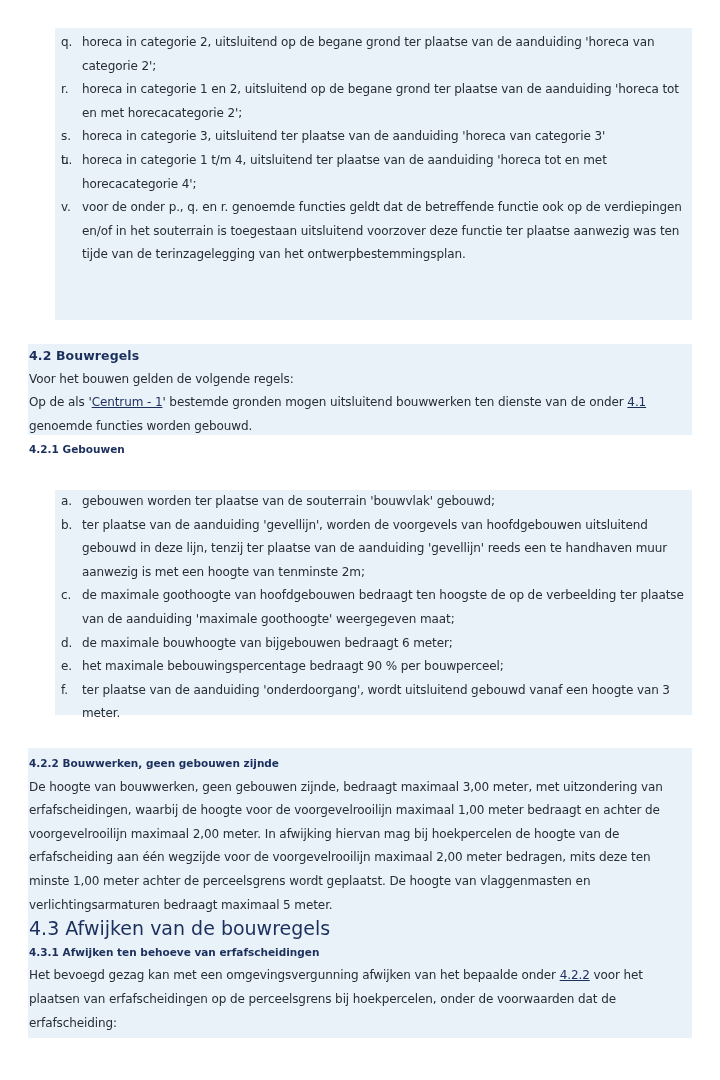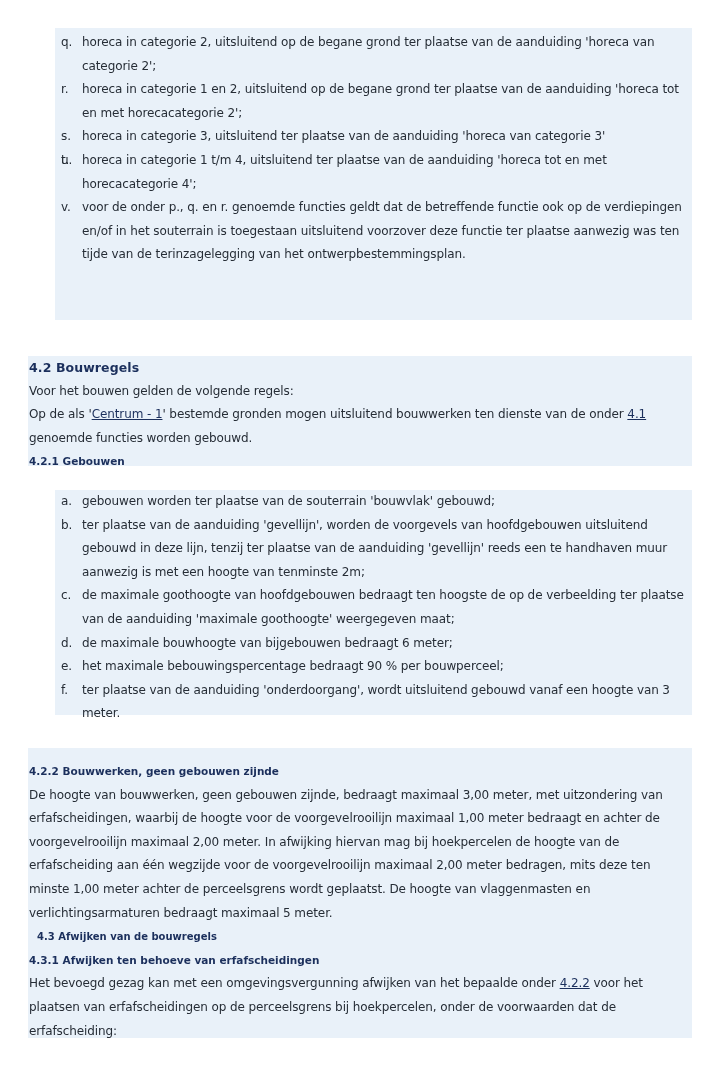--- a/index.html
+++ b/index.html
@@ -8,21 +8,21 @@
       font-family: "DejaVu Sans", sans-serif;
       color: #222a33;
     }
     .block {
       position: absolute;
       background: #e9f1f9;
       left: 28px; width: 664px;
     }
     .block.list-block { left: 55px; width: 637px; }
     #b1 { top: 28px; height: 292px; }
-    #b2 { top: 356px; height: 110px; }
+    #b2 { top: 344px; height: 91px; }
     #b3 { top: 490px; height: 225px; }
     #b4 { top: 748px; height: 290px; }
 
     .text {
       font-size: 12px;
       line-height: 23.6px;
       letter-spacing: -0.1px;
       color: #262d36;
     }
     ol.items { list-style: none; margin: 0; padding: 0; }
@@ -42,38 +42,37 @@
     #b3 ol.items { padding-top: 0px; }
 
     .h2 {
       font-weight: bold;
       color: #1b2f5c;
       font-size: 12.5px;
       line-height: 23.6px;
       letter-spacing: 0.1px;
     }
     .h3-big {
-      font-weight: bold;
+      font-weight: normal;
       color: #1b2f5c;
-      font-size: 10px;
+      font-size: 19px;
       line-height: 23.6px;
-      margin-left: 8px;
     }
     .h4 {
       font-weight: bold;
       color: #1b2f5c;
       font-size: 10.5px;
       line-height: 23.6px;
     }
     .pad { padding-left: 1px; padding-right: 4px; }
     a.doclink {
       color: #1b2f5c;
     }
     #b2 .pad { padding-top: 0px; }
-    #b4 .pad { padding-top: 12px; }
+    #b4 .pad { padding-top: 4px; }
   </style>
 </head>
 <body>
 
 <div class="block list-block" id="b1">
   <ol class="items">
     <li><span class="marker">q.</span><span>horeca in categorie 2, uitsluitend op de begane grond ter plaatse van de aanduiding 'horeca van categorie 2';</span></li>
     <li><span class="marker">r.</span><span>horeca in categorie 1 en 2, uitsluitend op de begane grond ter plaatse van de aanduiding 'horeca tot en met horecacategorie 2';</span></li>
     <li><span class="marker">s.</span><span>horeca in categorie 3, uitsluitend ter plaatse van de aanduiding 'horeca van categorie 3'</span></li>
     <li><span class="marker">t.</span></li>

